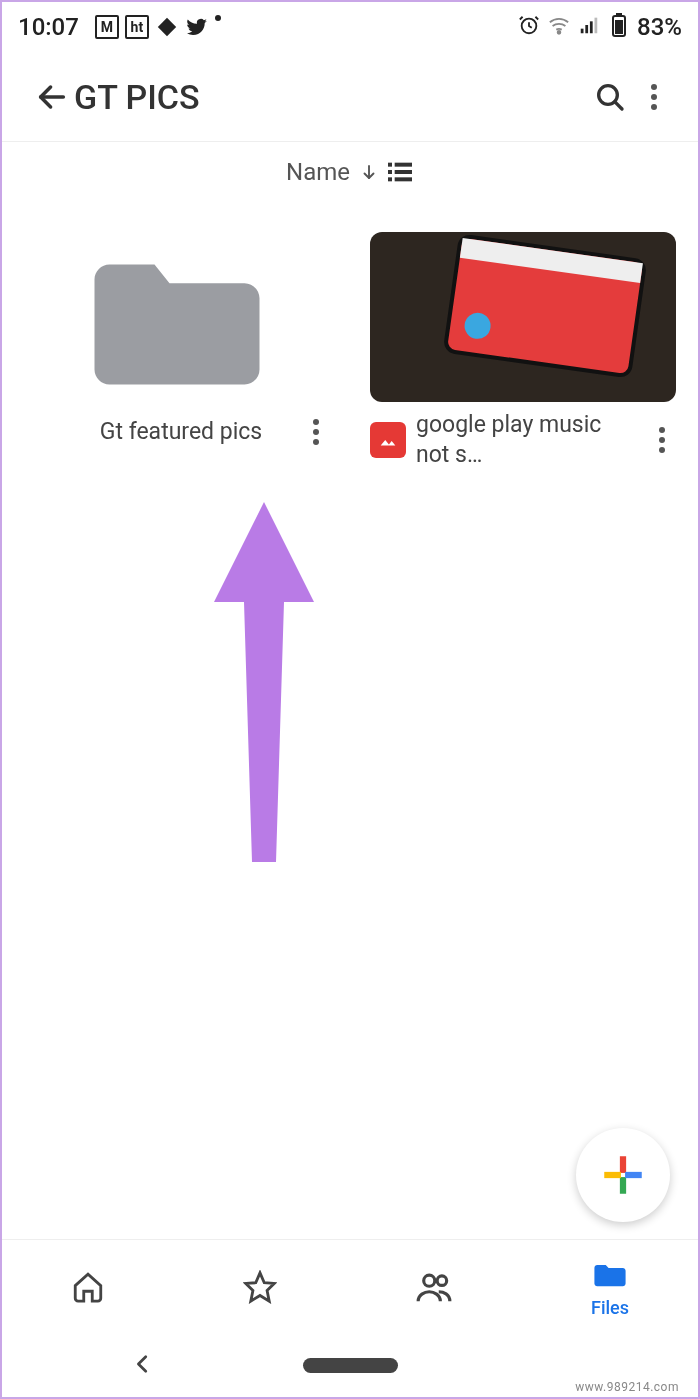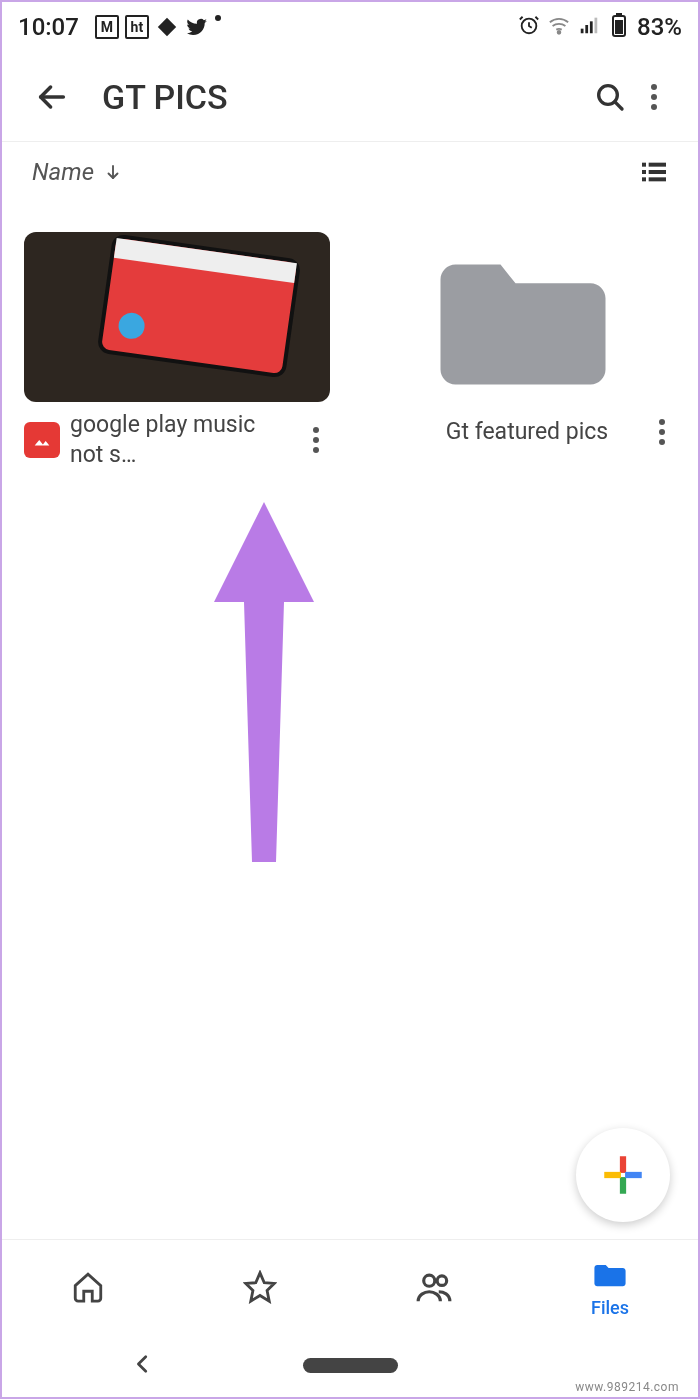--- a/index.html
+++ b/index.html
@@ -35,34 +35,32 @@
     height: 90px;
     display: flex;
     align-items: center;
     padding: 0 22px 0 28px;
     border-bottom: 1px solid #eee;
   }
   .app-bar .title {
     font-size: 34px;
     font-weight: 500;
     color: #333;
-    margin-left: 28px;
     flex: 1;
   }
   .icon-btn { width: 44px; height: 44px; display: flex; align-items: center; justify-content: center; color: #555; cursor: pointer; }
   .app-bar .icon-btn { color: #444; }
 
   
   .sort-row {
     height: 60px;
     display: flex;
     align-items: center;
-    justify-content: space-between;
+    justify-content: center;
     padding: 0 22px 0 30px;
-    font-style: italic;
   }
   .sort-label { font-size: 24px; color: #555; display: flex; align-items: center; gap: 10px; }
 
   
   .grid {
     display: grid;
     grid-template-columns: 1fr 1fr;
     gap: 20px 40px;
     padding: 30px 22px 20px 22px;
   }
@@ -286,59 +284,59 @@
         <rect x="8" y="10.5" width="13" height="3"></rect>
         <rect x="3" y="16" width="3" height="3"></rect>
         <rect x="8" y="16" width="13" height="3"></rect>
       </svg>
   </div>
 </div>
 
 <div class="grid">
 
   <div class="item">
+    <div class="thumb">
+      <svg width="190" height="150" viewBox="0 0 24 20" fill="#9b9da2">
+        <path d="M3 3h6l2 2.5h10c1.1 0 2 .9 2 2V17c0 1.1-.9 2-2 2H3c-1.1 0-2-.9-2-2V5c0-1.1.9-2 2-2z"></path>
+      </svg>
+    </div>
+    <div class="item-meta">
+      <span style="width:36px"></span>
+      <span class="item-label">Gt featured pics</span>
+      <div class="icon-btn" style="width:28px">
+        <div class="more-v">
+            <span></span>
+            <span></span>
+            <span></span>
+          </div>
+      </div>
+    </div>
+  </div>
+
+  <div class="item">
     <div class="thumb image">
       <div class="phone-mock"></div>
     </div>
     <div class="item-meta">
       <span class="item-badge red">
         <svg width="22" height="22" viewBox="0 0 24 24" fill="#fff">
             <path d="M4 18l5-6 4 5 3-4 4 5H4z"></path>
           </svg>
       </span>
       <span class="item-label" style="text-align:left">google play music not s…</span>
       <div class="icon-btn" style="width:28px">
         <div class="more-v">
             <span></span>
             <span></span>
             <span></span>
           </div>
       </div>
     </div>
   </div>
 
-  <div class="item">
-    <div class="thumb">
-      <svg width="190" height="150" viewBox="0 0 24 20" fill="#9b9da2">
-        <path d="M3 3h6l2 2.5h10c1.1 0 2 .9 2 2V17c0 1.1-.9 2-2 2H3c-1.1 0-2-.9-2-2V5c0-1.1.9-2 2-2z"></path>
-      </svg>
-    </div>
-    <div class="item-meta">
-      <span style="width:36px"></span>
-      <span class="item-label">Gt featured pics</span>
-      <div class="icon-btn" style="width:28px">
-        <div class="more-v">
-            <span></span>
-            <span></span>
-            <span></span>
-          </div>
-      </div>
-    </div>
-  </div>
-
 </div>
 
 <svg class="arrow" viewBox="0 0 100 360">
   <path fill="#b97be6" d="M50 0 L100 100 L70 100 L62 360 L38 360 L30 100 L0 100 Z"></path>
 </svg>
 
 <div class="fab">
   <svg width="50" height="50" viewBox="0 0 24 24">
     <rect x="10.5" y="3" width="3" height="8" fill="#ea4335"></rect>
     <rect x="10.5" y="13" width="3" height="8" fill="#34a853"></rect>

